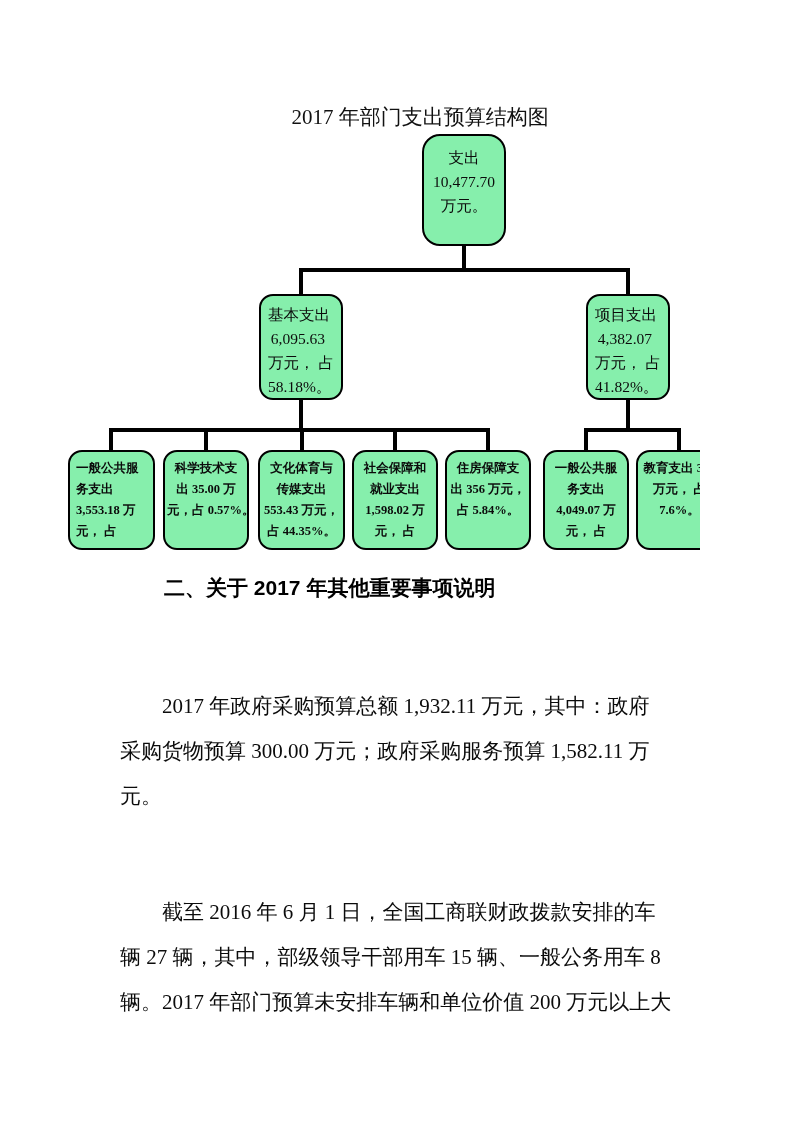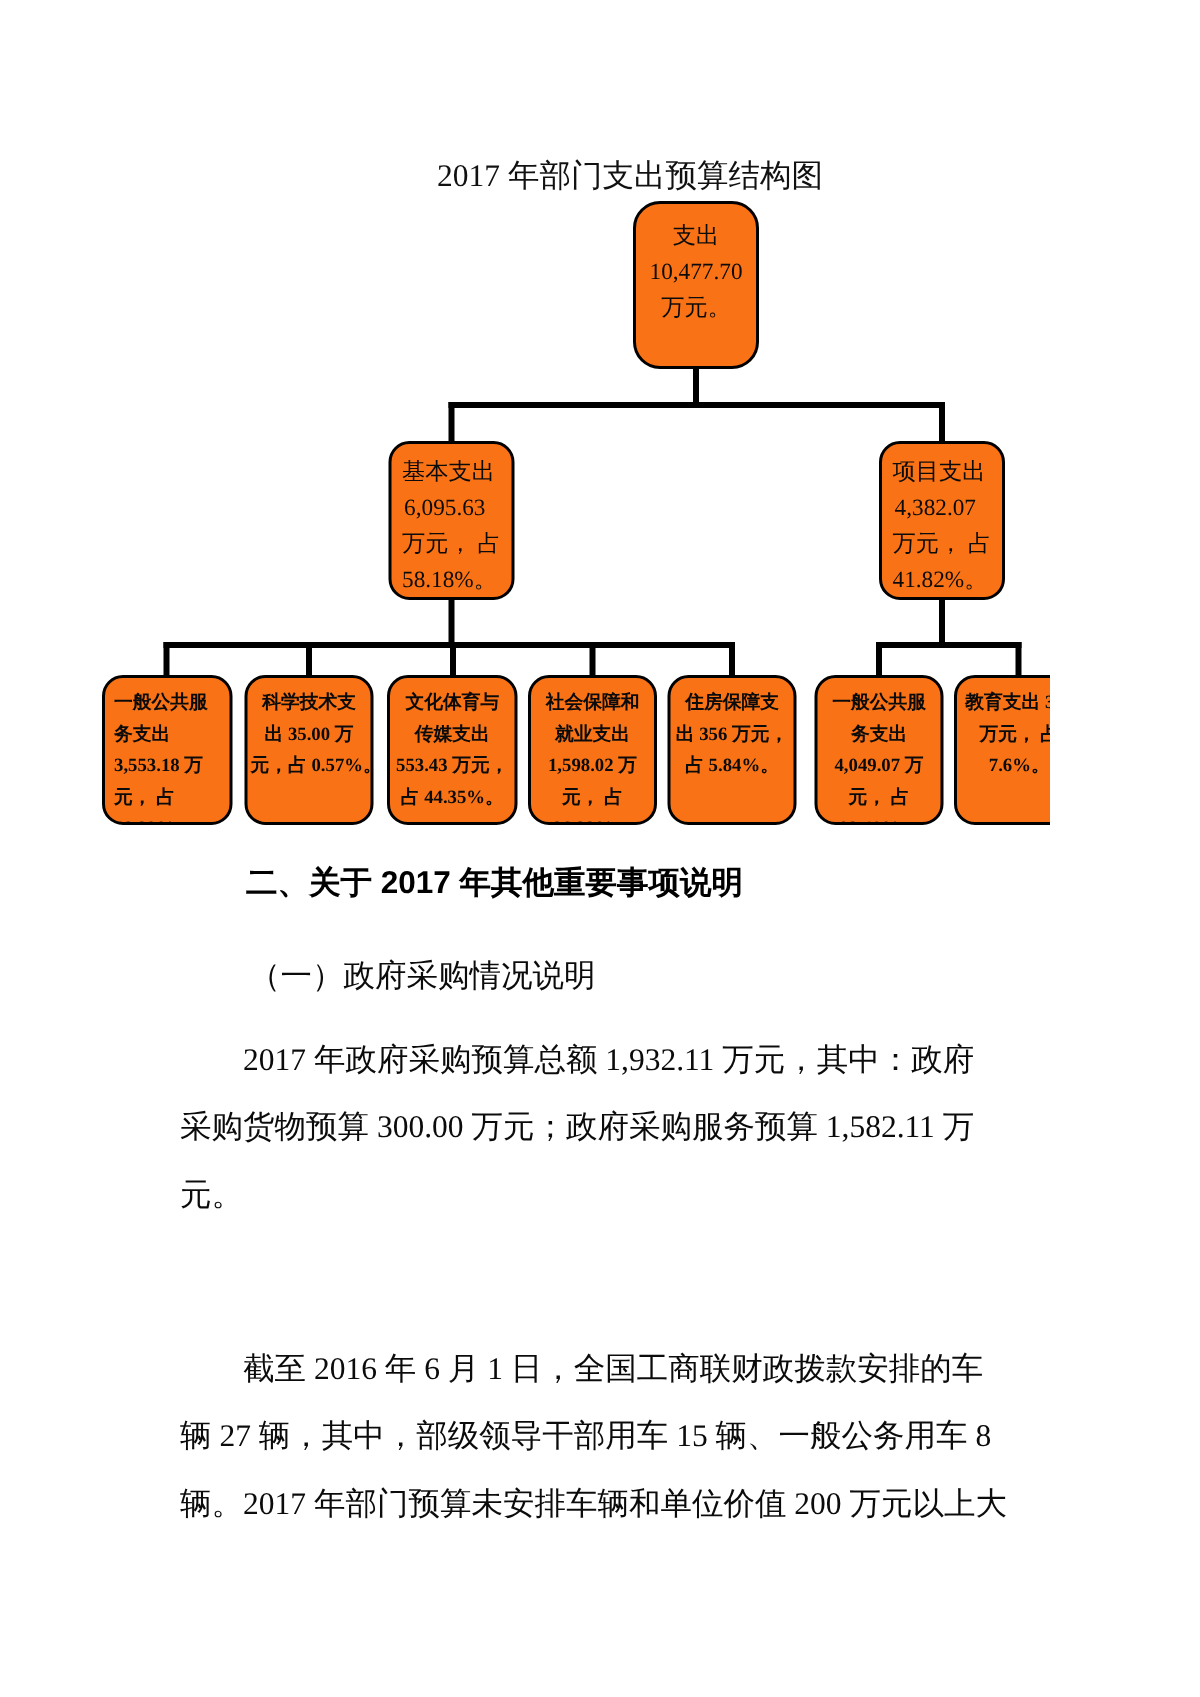--- a/index.html
+++ b/index.html
@@ -17,38 +17,38 @@
   .chart-title {
     position: absolute;
     left: 40px; top: 103px; width: 760px;
     text-align: center;
     font-size: 21px;
     color: #111111;
     white-space: pre;
   }
   .node {
     position: absolute;
-    background: #f97316;
+    background: #86efac;
     border: 2px solid #000000;
     overflow: hidden;
     white-space: pre;
     color: #0b0b0b;
   }
   .node.root {
     border-radius: 18px;
     font-size: 15.5px;
     line-height: 24px;
     text-align: center;
     padding-top: 10px;
   }
   .node.l2 {
     border-radius: 14px;
     font-size: 15.5px;
     line-height: 24px;
-    text-align: center;
+    text-align: right;
     padding: 7px 16px 0 7px;
   }
   .node.leaf {
     border-radius: 14px;
     font-size: 12.5px;
     line-height: 21px;
     text-align: center;
     padding: 6px 2px 0 2px;
     font-weight: bold;
   }
@@ -156,23 +156,20 @@
 92.40%。</div>
     <div class="node leaf" style="left:636px;top:450px;width:87px;height:100px;">教育支出 333
 万元， 占
 7.6%。</div>
   </div>
 
   <div class="body-text" style="top:574px;">
     <div class="heading">二、关于 2017 年其他重要事项说明</div>
   </div>
 
-  <div class="body-text" style="top:636px;">
-    <div class="subheading">（一）政府采购情况说明</div>
-  </div>
 
   <div class="body-text para" style="top:684px;">2017 年政府采购预算总额 1,932.11 万元，其中：政府
 采购货物预算 300.00 万元；政府采购服务预算 1,582.11 万
 元。</div>
 
 
   <div class="body-text para" style="top:890px;">截至 2016 年 6 月 1 日，全国工商联财政拨款安排的车
 辆 27 辆，其中，部级领导干部用车 15 辆、一般公务用车 8
 辆。2017 年部门预算未安排车辆和单位价值 200 万元以上大</div>
 

